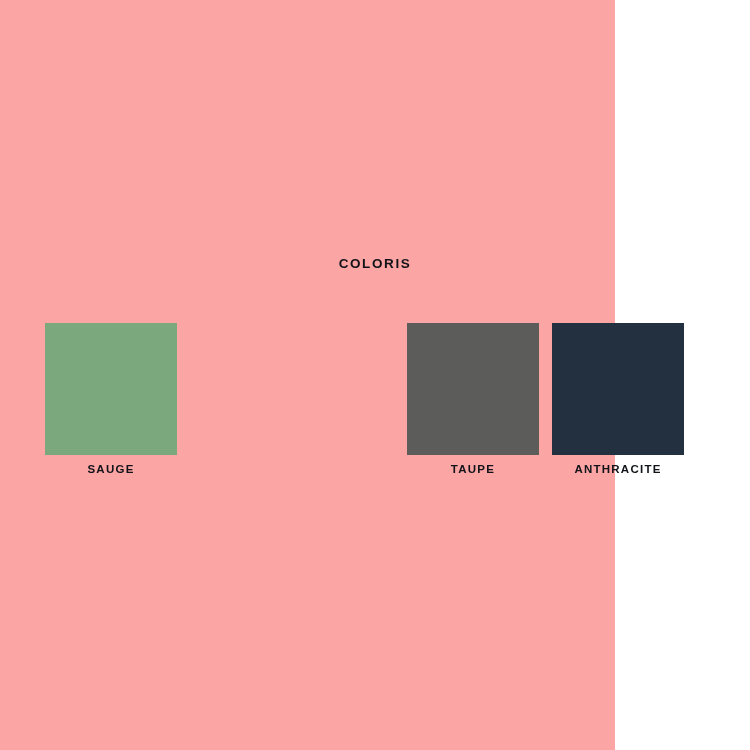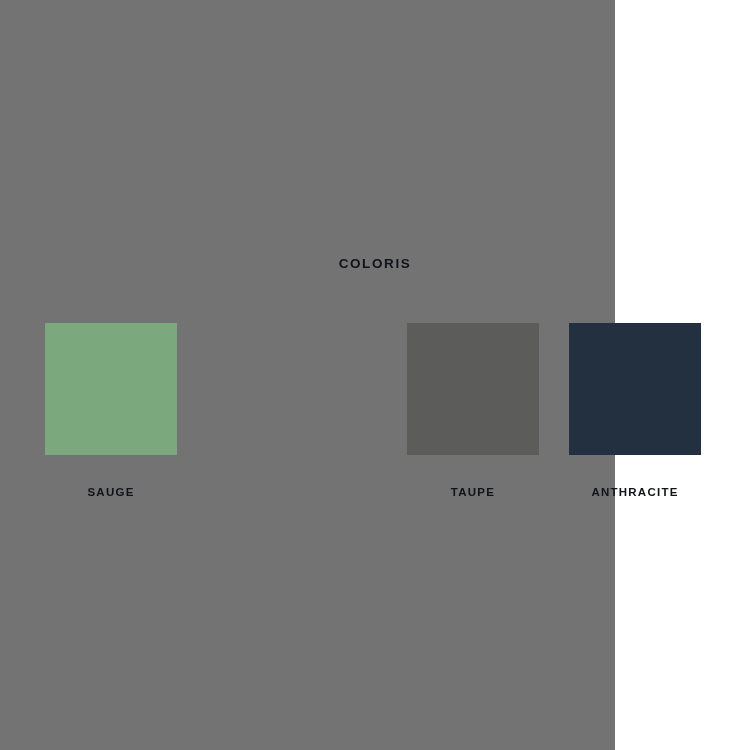--- a/index.html
+++ b/index.html
@@ -12,21 +12,21 @@
     background: #ffffff;
     font-family: "Liberation Sans", sans-serif;
     -webkit-font-smoothing: antialiased;
     overflow: hidden;
   }
 
   #palette-board {
     position: relative;
     width: 615px;
     height: 750px;
-    background: #737373;
+    background: #fca5a5;
   }
 
   
   #palette-title {
     position: absolute;
     left: 0;
     top: 255px;
     width: 750px;
     text-align: center;
     font-size: 13.5px;
@@ -52,21 +52,21 @@
     width: 132px;
   }
 
   .swatch-chip {
     width: 132px;
     height: 132px;
     display: block;
   }
 
   .swatch-label {
-    margin-top: 30px;
+    margin-top: 7px;
     width: 132px;
     text-align: center;
     font-size: 11.5px;
     font-weight: 700;
     letter-spacing: 1.25px;
     color: #111318;
     line-height: 14px;
     white-space: nowrap;
   }
 </style>
@@ -83,19 +83,19 @@
       <div class="swatch-chip" style="background: rgb(123, 169, 125);"></div>
       <div class="swatch-label" style="color: rgb(17, 19, 24);">SAUGE</div>
     </div>
 
 
     <div class="swatch-cell" style="left: 362px;">
       <div class="swatch-chip" style="background: rgb(92, 92, 90);"></div>
       <div class="swatch-label" style="color: rgb(17, 19, 24);">TAUPE</div>
     </div>
 
-    <div class="swatch-cell" style="left: 524px;">
+    <div class="swatch-cell" style="left: 507px;">
       <div class="swatch-chip" style="background: rgb(34, 48, 63);"></div>
       <div class="swatch-label" style="color: rgb(17, 19, 24);">ANTHRACITE</div>
     </div>
 
   </div>
 </div>
 
 </body></html>

